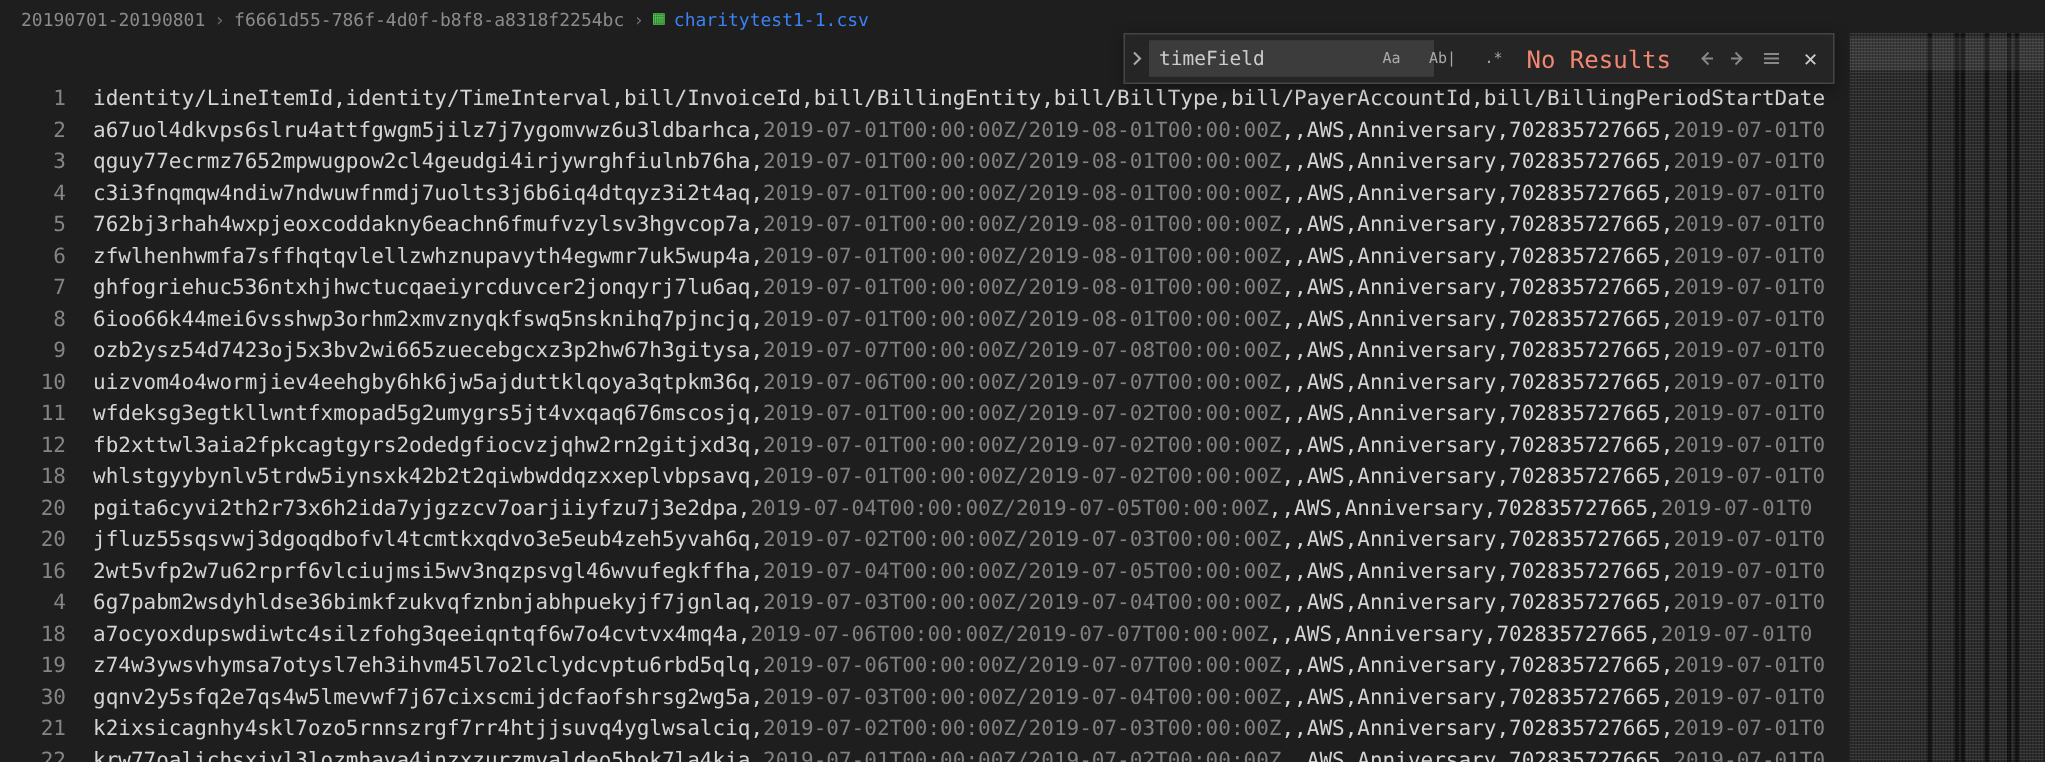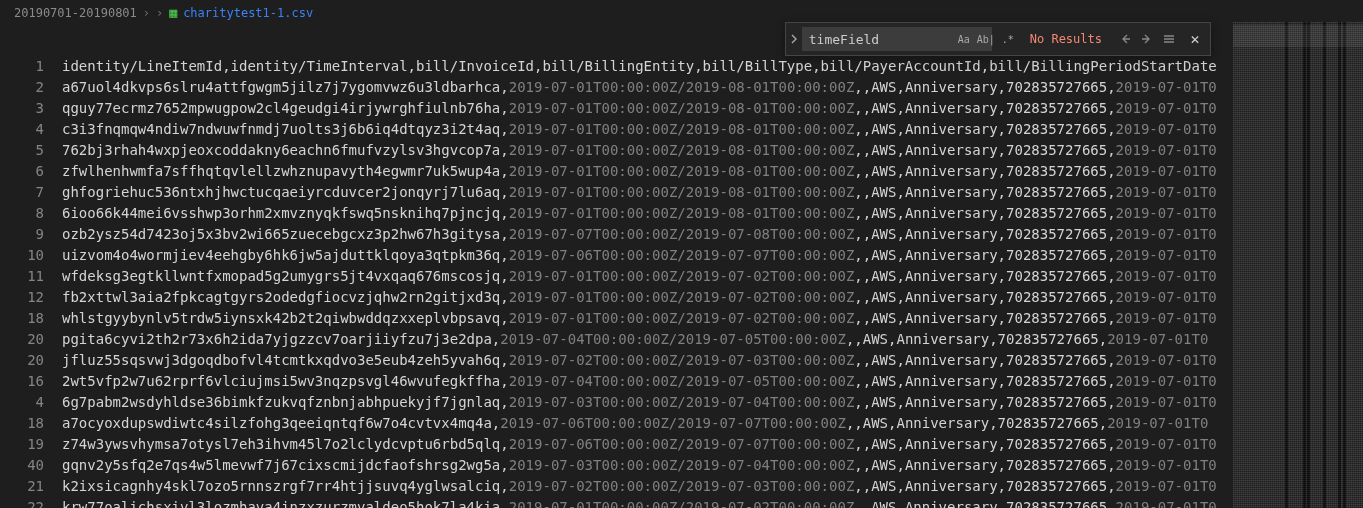--- a/index.html
+++ b/index.html
@@ -26,21 +26,21 @@
   background: #1e1e1e;
 }
 .breadcrumb .sep { color: #6e6e6e; }
 .breadcrumb .file-icon { color: #4ec94e; font-size: 13px; }
 .breadcrumb .current { color: #3b82f6; }
 
 
 .find-widget {
   position: absolute;
   top: 22px;
-  right: 152px;
+  right: 140px;
   height: 34px;
   background: #252526;
   border: 1px solid #454545;
   display: flex;
   align-items: center;
   box-shadow: 0 2px 8px rgba(0,0,0,.4);
   z-index: 10;
 }
 .find-widget .toggle {
   width: 16px;
@@ -57,40 +57,40 @@
   color: #cccccc;
   height: 24px;
   width: 190px;
   padding: 0 6px;
   font-family: inherit;
   font-size: 13px;
   outline: none;
 }
 .find-widget .opts {
   display: flex;
-  gap: 2px;
+  gap: 14px;
   padding: 0 4px 0 0;
   margin-left: -38px;
   position: relative;
   z-index: 2;
 }
 .find-widget .opt {
   width: 20px;
   height: 20px;
   display: flex;
   align-items: center;
   justify-content: center;
   font-size: 10px;
   color: #aaa;
   border-radius: 2px;
   cursor: pointer;
 }
 .find-widget .results {
   color: #f48771;
-  font-size: 12px;
+  font-size: 16px;
   padding: 0 8px;
   white-space: nowrap;
 }
 .find-widget .nav {
   display: flex;
   gap: 0;
   padding: 0 4px;
 }
 .find-widget .navbtn {
   width: 22px;
@@ -174,20 +174,21 @@
   width: 3px;
   background: rgba(0,0,0,0.55);
 }
 </style>
 </head>
 <body>
 
 <div class="breadcrumb">
   <span>20190701-20190801</span>
   <span class="sep">›</span>
+  <span>f6661d55-786f-4d0f-b8f8-a8318f2254bc</span>
   <span class="sep">›</span>
   <span class="file-icon">▦</span>
   <span class="current">charitytest1-1.csv</span>
 </div>
 
 <div class="editor">
   <div class="gutter" id="gutter">
       <div>1</div>
       <div>2</div>
       <div>3</div>
@@ -200,21 +201,21 @@
       <div>10</div>
       <div>11</div>
       <div>12</div>
       <div>18</div>
       <div>20</div>
       <div>20</div>
       <div>16</div>
       <div>4</div>
       <div>18</div>
       <div>19</div>
-      <div>40</div>
+      <div>30</div>
       <div>21</div>
       <div>22</div>
     </div>
   <div class="code" id="code"><div class="row">identity/LineItemId,identity/TimeInterval,bill/InvoiceId,bill/BillingEntity,bill/BillType,bill/PayerAccountId,bill/BillingPeriodStartDate</div><div class="row">a67uol4dkvps6slru4attfgwgm5jilz7j7ygomvwz6u3ldbarhca,<span class="dim">2019-07-01T00:00:00Z/2019-08-01T00:00:00Z</span>,,AWS,Anniversary,702835727665,<span class="dim">2019-07-01T0</span></div><div class="row">qguy77ecrmz7652mpwugpow2cl4geudgi4irjywrghfiulnb76ha,<span class="dim">2019-07-01T00:00:00Z/2019-08-01T00:00:00Z</span>,,AWS,Anniversary,702835727665,<span class="dim">2019-07-01T0</span></div><div class="row">c3i3fnqmqw4ndiw7ndwuwfnmdj7uolts3j6b6iq4dtqyz3i2t4aq,<span class="dim">2019-07-01T00:00:00Z/2019-08-01T00:00:00Z</span>,,AWS,Anniversary,702835727665,<span class="dim">2019-07-01T0</span></div><div class="row">762bj3rhah4wxpjeoxcoddakny6eachn6fmufvzylsv3hgvcop7a,<span class="dim">2019-07-01T00:00:00Z/2019-08-01T00:00:00Z</span>,,AWS,Anniversary,702835727665,<span class="dim">2019-07-01T0</span></div><div class="row">zfwlhenhwmfa7sffhqtqvlellzwhznupavyth4egwmr7uk5wup4a,<span class="dim">2019-07-01T00:00:00Z/2019-08-01T00:00:00Z</span>,,AWS,Anniversary,702835727665,<span class="dim">2019-07-01T0</span></div><div class="row">ghfogriehuc536ntxhjhwctucqaeiyrcduvcer2jonqyrj7lu6aq,<span class="dim">2019-07-01T00:00:00Z/2019-08-01T00:00:00Z</span>,,AWS,Anniversary,702835727665,<span class="dim">2019-07-01T0</span></div><div class="row">6ioo66k44mei6vsshwp3orhm2xmvznyqkfswq5nsknihq7pjncjq,<span class="dim">2019-07-01T00:00:00Z/2019-08-01T00:00:00Z</span>,,AWS,Anniversary,702835727665,<span class="dim">2019-07-01T0</span></div><div class="row">ozb2ysz54d7423oj5x3bv2wi665zuecebgcxz3p2hw67h3gitysa,<span class="dim">2019-07-07T00:00:00Z/2019-07-08T00:00:00Z</span>,,AWS,Anniversary,702835727665,<span class="dim">2019-07-01T0</span></div><div class="row">uizvom4o4wormjiev4eehgby6hk6jw5ajduttklqoya3qtpkm36q,<span class="dim">2019-07-06T00:00:00Z/2019-07-07T00:00:00Z</span>,,AWS,Anniversary,702835727665,<span class="dim">2019-07-01T0</span></div><div class="row">wfdeksg3egtkllwntfxmopad5g2umygrs5jt4vxqaq676mscosjq,<span class="dim">2019-07-01T00:00:00Z/2019-07-02T00:00:00Z</span>,,AWS,Anniversary,702835727665,<span class="dim">2019-07-01T0</span></div><div class="row">fb2xttwl3aia2fpkcagtgyrs2odedgfiocvzjqhw2rn2gitjxd3q,<span class="dim">2019-07-01T00:00:00Z/2019-07-02T00:00:00Z</span>,,AWS,Anniversary,702835727665,<span class="dim">2019-07-01T0</span></div><div class="row">whlstgyybynlv5trdw5iynsxk42b2t2qiwbwddqzxxeplvbpsavq,<span class="dim">2019-07-01T00:00:00Z/2019-07-02T00:00:00Z</span>,,AWS,Anniversary,702835727665,<span class="dim">2019-07-01T0</span></div><div class="row">pgita6cyvi2th2r73x6h2ida7yjgzzcv7oarjiiyfzu7j3e2dpa,<span class="dim">2019-07-04T00:00:00Z/2019-07-05T00:00:00Z</span>,,AWS,Anniversary,702835727665,<span class="dim">2019-07-01T0</span></div><div class="row">jfluz55sqsvwj3dgoqdbofvl4tcmtkxqdvo3e5eub4zeh5yvah6q,<span class="dim">2019-07-02T00:00:00Z/2019-07-03T00:00:00Z</span>,,AWS,Anniversary,702835727665,<span class="dim">2019-07-01T0</span></div><div class="row">2wt5vfp2w7u62rprf6vlciujmsi5wv3nqzpsvgl46wvufegkffha,<span class="dim">2019-07-04T00:00:00Z/2019-07-05T00:00:00Z</span>,,AWS,Anniversary,702835727665,<span class="dim">2019-07-01T0</span></div><div class="row">6g7pabm2wsdyhldse36bimkfzukvqfznbnjabhpuekyjf7jgnlaq,<span class="dim">2019-07-03T00:00:00Z/2019-07-04T00:00:00Z</span>,,AWS,Anniversary,702835727665,<span class="dim">2019-07-01T0</span></div><div class="row">a7ocyoxdupswdiwtc4silzfohg3qeeiqntqf6w7o4cvtvx4mq4a,<span class="dim">2019-07-06T00:00:00Z/2019-07-07T00:00:00Z</span>,,AWS,Anniversary,702835727665,<span class="dim">2019-07-01T0</span></div><div class="row">z74w3ywsvhymsa7otysl7eh3ihvm45l7o2lclydcvptu6rbd5qlq,<span class="dim">2019-07-06T00:00:00Z/2019-07-07T00:00:00Z</span>,,AWS,Anniversary,702835727665,<span class="dim">2019-07-01T0</span></div><div class="row">gqnv2y5sfq2e7qs4w5lmevwf7j67cixscmijdcfaofshrsg2wg5a,<span class="dim">2019-07-03T00:00:00Z/2019-07-04T00:00:00Z</span>,,AWS,Anniversary,702835727665,<span class="dim">2019-07-01T0</span></div><div class="row">k2ixsicagnhy4skl7ozo5rnnszrgf7rr4htjjsuvq4yglwsalciq,<span class="dim">2019-07-02T00:00:00Z/2019-07-03T00:00:00Z</span>,,AWS,Anniversary,702835727665,<span class="dim">2019-07-01T0</span></div><div class="row">krw77oalichsxivl3lozmhava4inzxzurzmvaldeo5hok7la4kia,<span class="dim">2019-07-01T00:00:00Z/2019-07-02T00:00:00Z</span>,,AWS,Anniversary,702835727665,<span class="dim">2019-07-01T0</span></div></div>
 </div>
 
 <div class="find-widget">
   <div class="toggle">
     <svg width="10" height="10" viewBox="0 0 10 10">
         <path d="M3 1 L7 5 L3 9" stroke="#aaa" stroke-width="1.4" fill="none"></path>

